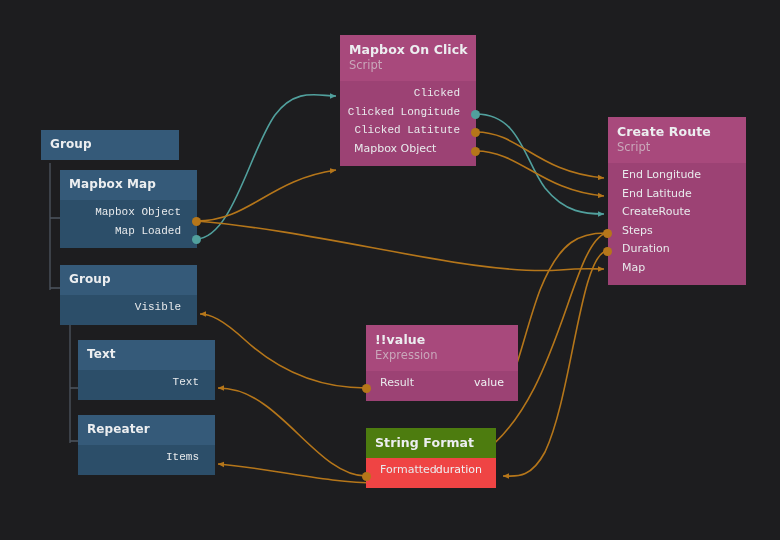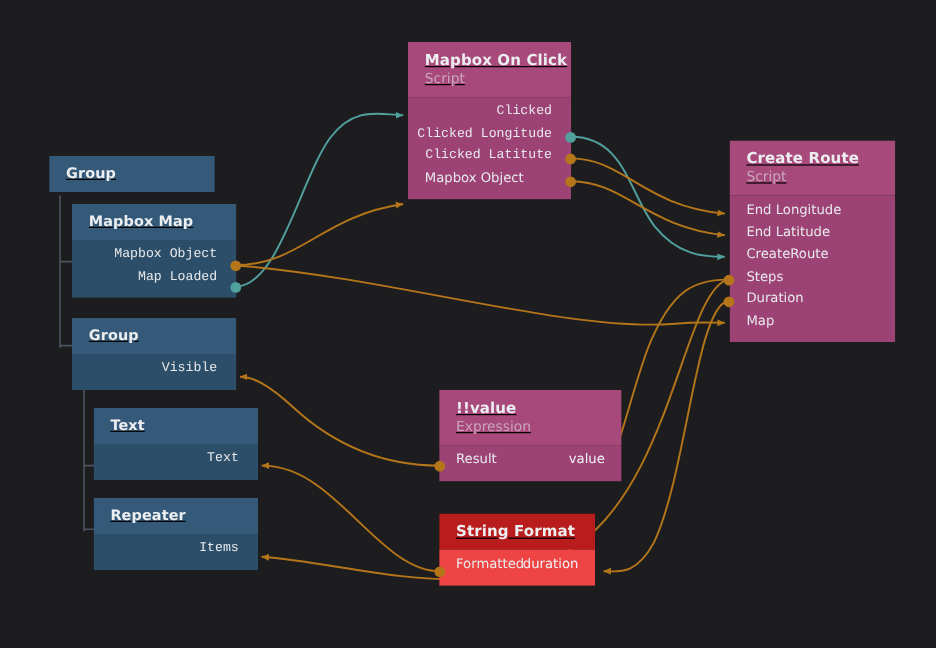--- a/index.html
+++ b/index.html
@@ -3,38 +3,38 @@
 <meta charset="utf-8">
 <style>
   html,body{margin:0;padding:0;background:#1b1b1d;}
   body{width:780px;height:540px;overflow:hidden;
        font-family:"DejaVu Sans","Liberation Sans",sans-serif;}
   #canvas{position:relative;width:780px;height:540px;background:#1d1d1f;}
   #edges{position:absolute;left:0;top:0;width:780px;height:540px;pointer-events:none;}
   #nesting{position:absolute;left:0;top:0;width:780px;height:540px;pointer-events:none;}
 
   .node{position:absolute;box-sizing:border-box;overflow:hidden;}
-  .node .hdr{padding:7px 14px 8px 14px;text-decoration:underline;}
+  .node .hdr{padding:7px 14px 8px 9px;}
   .node .title{font-size:12.5px;font-weight:bold;color:#eceef0;line-height:15px;
                letter-spacing:.1px;white-space:nowrap;}
   .node .subtitle{font-size:11.5px;color:#c9a7ba;line-height:15px;margin-top:1px;
                   white-space:nowrap;}
   .node .body{padding:3px 0 8px 0;}
   .row{position:relative;height:18.5px;line-height:18.5px;font-size:11px;
        color:#e8eaec;white-space:nowrap;}
   .row .lbl-in{position:absolute;left:14px;}
   .row .lbl-out{position:absolute;right:16px;font-family:Liberation Mono, monospace;}
   .row .lbl-val{position:absolute;right:14px;color:#f0f2f4;}
   .row .lbl-res{position:absolute;left:14px;}
 
   
   .mag .hdr{background:#a8497c;}
   .mag .body{background:#9c4274;}
   
-  .gry .hdr{background:#b91c1c;}
+  .gry .hdr{background:#4d7c0f;}
   .gry .body{background:#ef4444;}
   
   .blu .hdr{background:#355a79;}
   .blu .body{background:#2c4e69;}
   .blu .title{font-size:12px;}
 
   .port{position:absolute;width:9px;height:9px;border-radius:50%;}
   .port.orange{background:#b5761a;}
   .port.teal{background:#51a09d;}
 </style>

